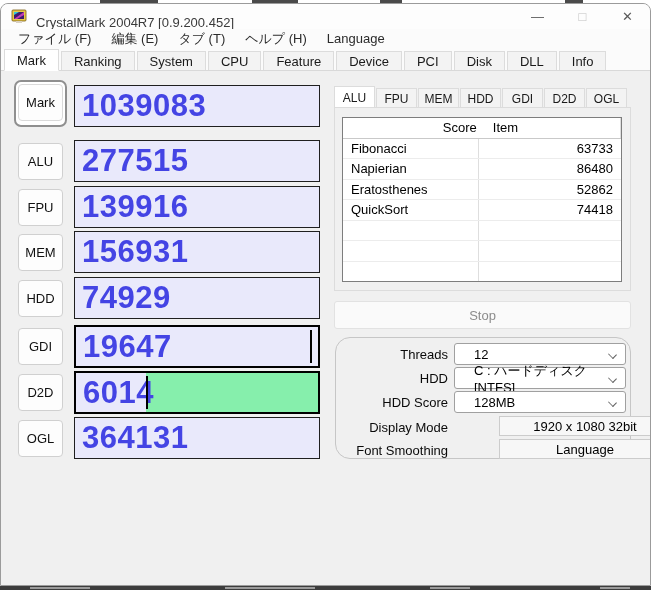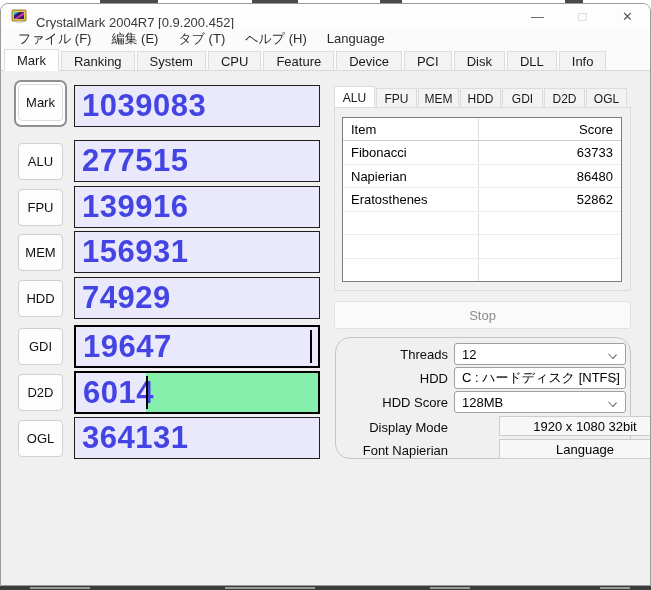--- a/index.html
+++ b/index.html
@@ -83,21 +83,21 @@
               background:#fafafa; border:1px solid #e2e2e2; border-radius:3px;
               font-size:13px; color:#8c8c8c; font-family:inherit; }
 
   .group-box { position:absolute; left:334px; top:266px; width:296px; height:122px;
                border:1px solid #c6c6c6; border-radius:15px; }
   .field-row { position:absolute; left:0; width:100%; height:22px; }
   .field-label { position:absolute; left:6px; width:106px; height:100%; display:flex; align-items:center;
                  justify-content:flex-end; font-size:13px; color:#0a0a0a; }
   .combo { position:absolute; left:118px; width:172px; height:22px; background:#fff;
            border:1px solid #a0a0a0; border-radius:3px; display:flex; align-items:center;
-           padding-left:7px; font-size:13px; color:#000; }
+           padding-left:19px; font-size:13px; color:#000; }
   .combo .chev { position:absolute; right:9px; top:7px; width:7px; height:7px;
                  border-right:1.5px solid #5f5f5f; border-bottom:1.5px solid #5f5f5f;
                  transform:rotate(45deg) scale(1,0.8); }
   .flat-btn { position:absolute; left:118px; width:172px; height:20px; background:#f7f7f7;
               border:1px solid #cccccc; font-size:13px; color:#000; font-family:inherit;margin-left:45px; }
 </style>
 </head>
 <body>
 
 <div class="artifact-strip-top">
@@ -212,34 +212,38 @@
       <button class="rtab">MEM</button>
       <button class="rtab">HDD</button>
       <button class="rtab">GDI</button>
       <button class="rtab">D2D</button>
       <button class="rtab">OGL</button>
     </div>
     <div class="rpane"></div>
 
     <div class="rtable">
       <div class="trow head">
+        <div class="tc score">Score</div>
         <div class="tc item">Item</div>
-        <div class="tc score">Score</div>
       </div>
       <div class="trow">
         <div class="tc item">Fibonacci</div>
         <div class="tc score">63733</div>
       </div>
       <div class="trow">
         <div class="tc item">Napierian</div>
         <div class="tc score">86480</div>
       </div>
       <div class="trow">
         <div class="tc item">Eratosthenes</div>
         <div class="tc score">52862</div>
+      </div>
+      <div class="trow">
+        <div class="tc item">QuickSort</div>
+        <div class="tc score">74418</div>
       </div>
       <div class="trow">
         <div class="tc item"></div>
         <div class="tc score"></div>
       </div>
       <div class="trow">
         <div class="tc item"></div>
         <div class="tc score"></div>
       </div>
       <div class="trow">
@@ -270,19 +274,19 @@
         <div class="combo">
           <span>128MB</span>
           <span class="chev"></span>
         </div>
       </div>
       <div class="field-row" style="top:78px">
         <div class="field-label">Display Mode</div>
         <button class="flat-btn">1920 x 1080 32bit</button>
       </div>
       <div class="field-row" style="top:101px">
-        <div class="field-label">Font Napierian</div>
+        <div class="field-label">Font Smoothing</div>
         <button class="flat-btn">Language</button>
       </div>
     </div>
 
   </div>
 </div>
 
 </body></html>

